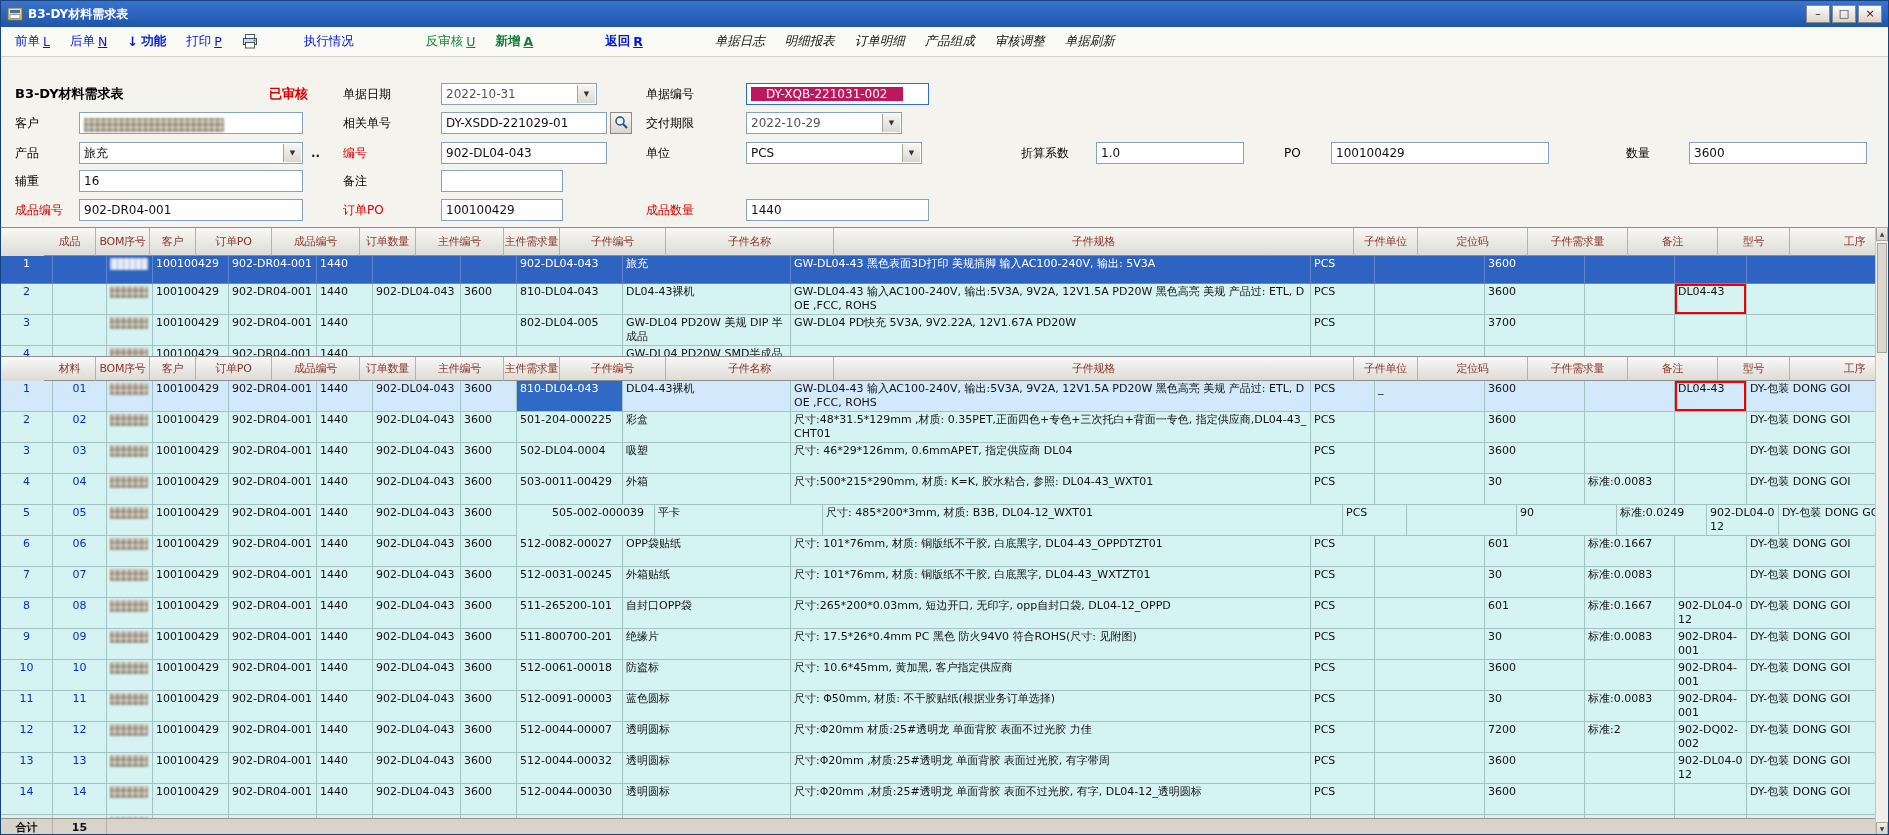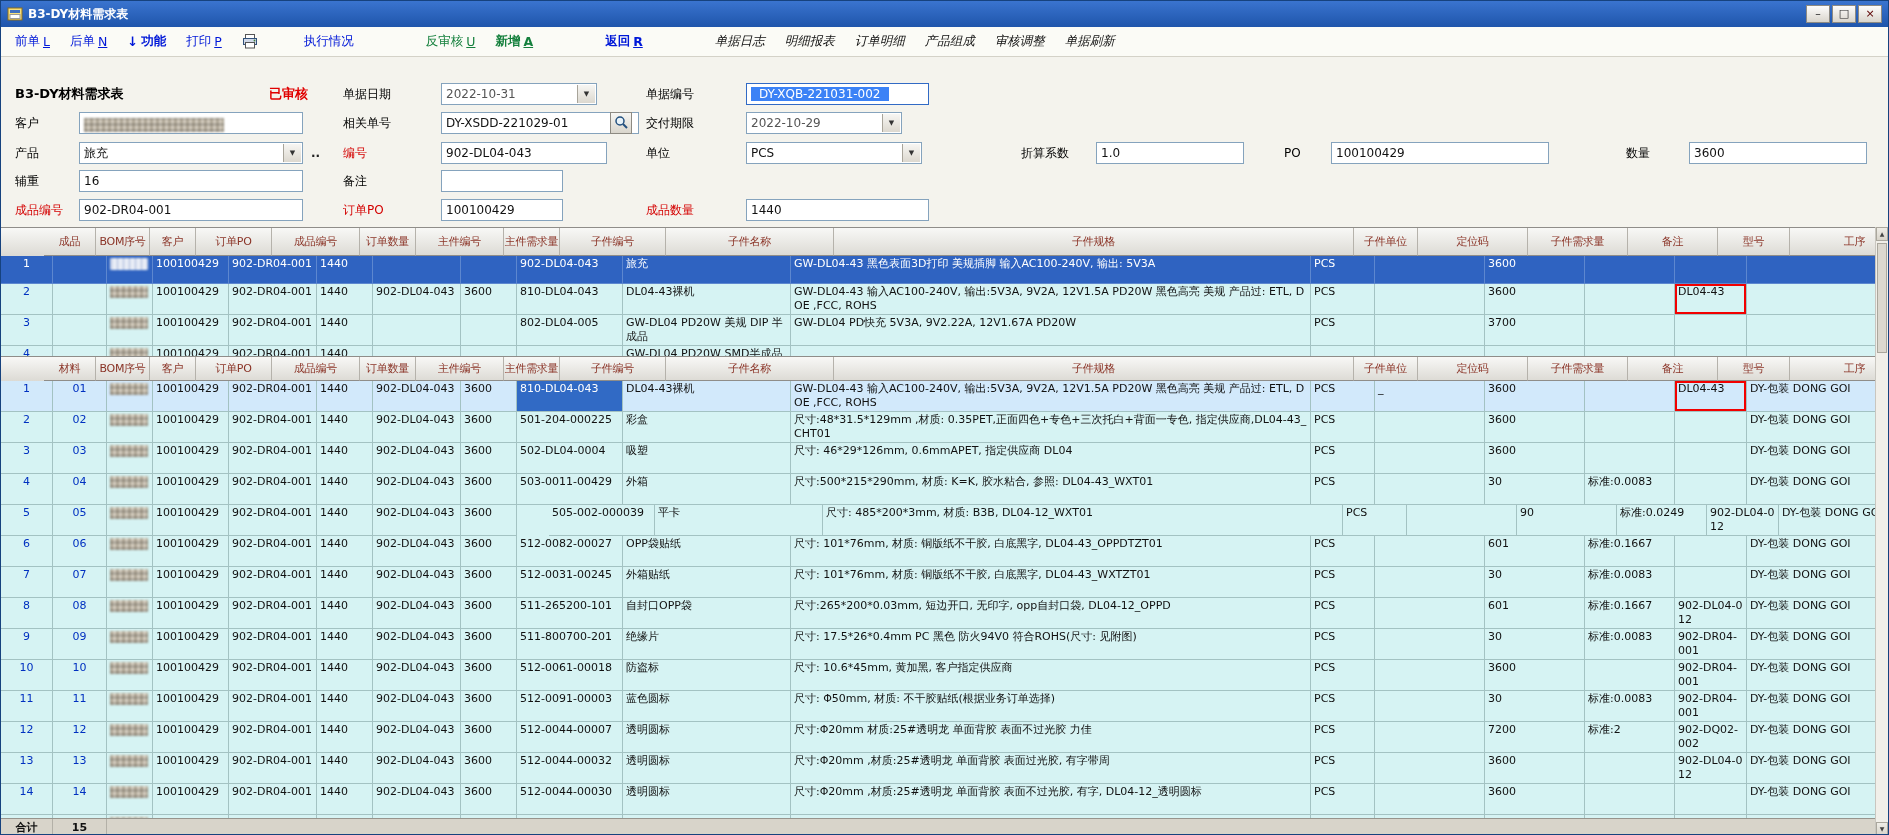--- a/index.html
+++ b/index.html
@@ -26,21 +26,21 @@
   .printer-glyph svg{display:block;}
   
   .form-area{position:relative;height:170px;background:#f4f3ed;}
   .flabel{position:absolute;height:22px;line-height:22px;white-space:nowrap;color:#000;}
   .flabel.red{color:#d40000;}
   .sheet-title{font-weight:bold;font-size:13px;}
   .status-audited{color:#e00000;font-weight:bold;font-size:13px;}
   .tbox{position:absolute;height:22px;box-sizing:border-box;border:1px solid #85a3bd;background:#fff;line-height:20px;padding:0 4px;overflow:hidden;white-space:nowrap;font-size:12px;}
   .tbox .tval{display:inline-block;max-width:100%;overflow:hidden;}
   .muted{color:#555;}
-  .sel-text{background:#3b82f6;color:#fff;padding:0 8px;}
+  .sel-text{background:#be185d;color:#fff;padding:0 15px;}
   .combo-btn{position:absolute;right:1px;top:1px;bottom:1px;width:17px;background:linear-gradient(#f7f6f3,#dcd8cf);border-left:1px solid #a8a49a;text-align:center;font-size:7px;line-height:18px;color:#333;cursor:pointer;}
   .sq-btn{position:absolute;width:22px;height:22px;box-sizing:border-box;background:linear-gradient(#f7f6f3,#d9d5cc);border:1px solid #8d8a82;display:flex;align-items:center;justify-content:center;cursor:pointer;}
   .dots{position:absolute;height:22px;line-height:22px;font-weight:bold;color:#222;cursor:pointer;}
   
   .censored{display:inline-block;width:38px;height:12px;vertical-align:middle;border-radius:1px;
     background:repeating-linear-gradient(90deg,#b3aa99 0 3px,#d8d1c3 3px 6px),repeating-linear-gradient(0deg,rgba(0,0,0,.18) 0 3px,rgba(255,255,255,.18) 3px 6px);
     background-blend-mode:multiply;filter:blur(1.1px);}
   .censored.light{background:repeating-linear-gradient(90deg,#cdd6ea 0 3px,#eef1f8 3px 6px);}
   .form-censored{width:140px;height:14px;margin-top:3px;}
   
@@ -163,21 +163,21 @@
     <span class="flabel" style="left:645px;top:26px">单据编号</span>
     <div class="tbox" style="left:745px;top:26px;width:183px;border-color:#316ac5">
       <span class="sel-text">DY-XQB-221031-002</span>
     </div>
 
     <span class="flabel" style="left:14px;top:55px">客户</span>
     <div class="tbox" style="left:78px;top:55px;width:224px">
       <span class="censored form-censored"></span>
     </div>
     <span class="flabel" style="left:342px;top:55px">相关单号</span>
-    <div class="tbox" style="left:440px;top:55px;width:198px">
+    <div class="tbox" style="left:440px;top:55px;width:166px">
       <span class="tval">DY-XSDD-221029-01</span>
     </div>
     <span class="sq-btn" style="left:609px;top:55px">
       <span><svg width="14" height="14" viewBox="0 0 14 14">
             <circle cx="6" cy="6" r="4" fill="#e8f2f8" stroke="#23507e" stroke-width="1.5"></circle>
             <line x1="9" y1="9" x2="13" y2="13" stroke="#23507e" stroke-width="2"></line>
           </svg></span>
     </span>
     <span class="flabel" style="left:645px;top:55px">交付期限</span>
     <div class="tbox" style="left:745px;top:55px;width:156px">

